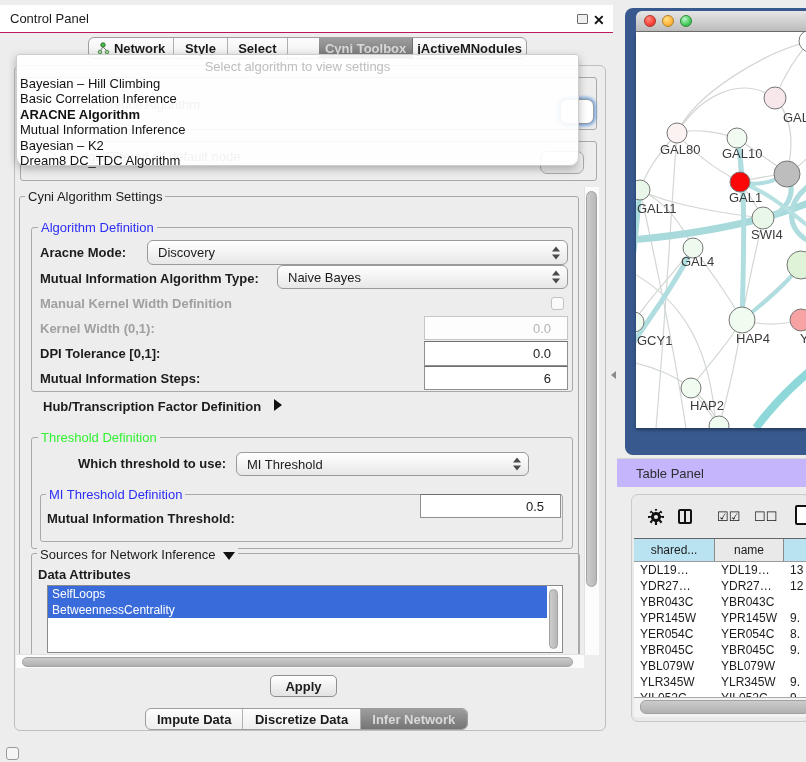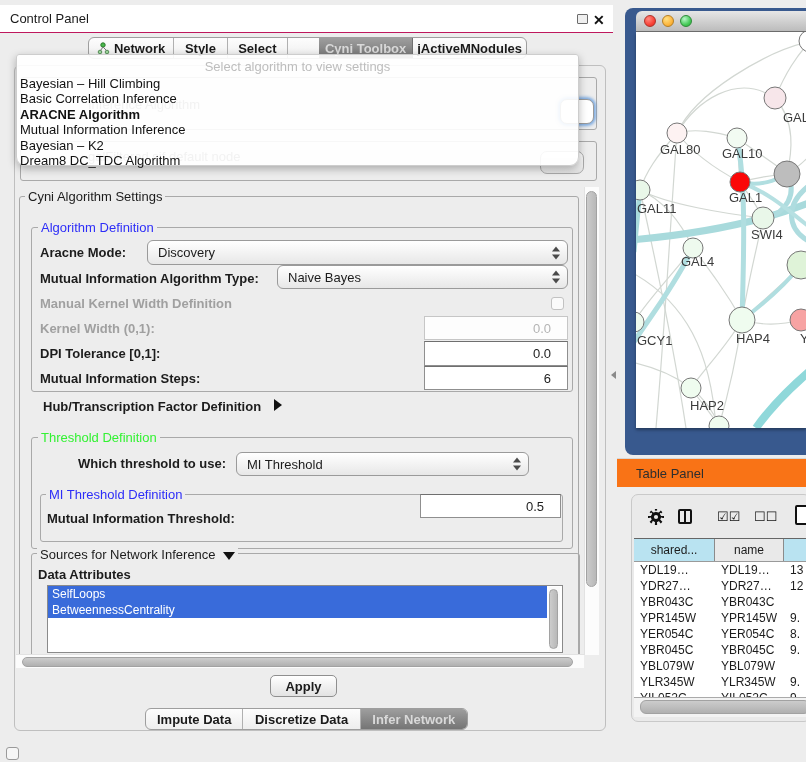--- a/index.html
+++ b/index.html
@@ -39,21 +39,21 @@
 
 #attr-list{background:#fff;border:1px solid #8a8a8a;overflow:hidden}
 .attr-item{height:16px;line-height:16px;font-size:12px;padding-left:4px;color:#fff;background:#396bda;width:499px;white-space:nowrap}
 
 #apply-btn{position:absolute;left:270px;top:675px;width:67px;height:22px;border:1px solid #8f8f8f;border-radius:5px;background:linear-gradient(#ffffff,#e2e2e2);font-size:13px;font-weight:bold;display:flex;align-items:center;justify-content:center}
 
 #net-frame{position:absolute;left:625px;top:8px;width:181px;height:447px;background:#38598e;border-radius:8px 0 0 8px}
 #mac-titlebar{position:absolute;left:636px;top:11px;width:170px;height:21px;background:linear-gradient(#e6e6e6,#bcbcbc);border-bottom:1px solid #6e6e6e;border-top-left-radius:6px}
 .light{position:absolute;top:16px;width:12px;height:12px;border-radius:50%}
 #net-canvas{position:absolute;left:636px;top:32px;width:170px;height:396px;background:#fff;box-shadow:0 2px 3px rgba(0,0,0,0.35)}
-#table-strip{position:absolute;left:617px;top:458px;width:189px;height:29px;background:#f97316;border-top:1px solid #d6d6d6;display:flex;align-items:center}
+#table-strip{position:absolute;left:617px;top:458px;width:189px;height:29px;background:#c4b5fd;border-top:1px solid #d6d6d6;display:flex;align-items:center}
 #tp-box{position:absolute;left:631px;top:494px;width:180px;height:228px;border:1px solid #c9c9c9;border-radius:7px;background:#eaeaea}
 #tp-table{position:absolute;left:634px;top:538px;width:172px;height:159px;overflow:hidden;background:#fff;border-top:1px solid #666}
 .th-row{display:flex;height:23px;border-bottom:1px solid #9a9a9a;font-size:12px}
 .th-cell{display:flex;align-items:center;justify-content:center;border-right:1px solid #8b8b8b;height:100%;flex-shrink:0}
 .td-row{display:flex;height:16px;font-size:12px;background:#fff}
 .td-cell{overflow:hidden;white-space:nowrap;padding-left:6px;line-height:16px;flex-shrink:0}
 svg text{font-family:"Liberation Sans",sans-serif}
 </style>
 </head>
 <body>

